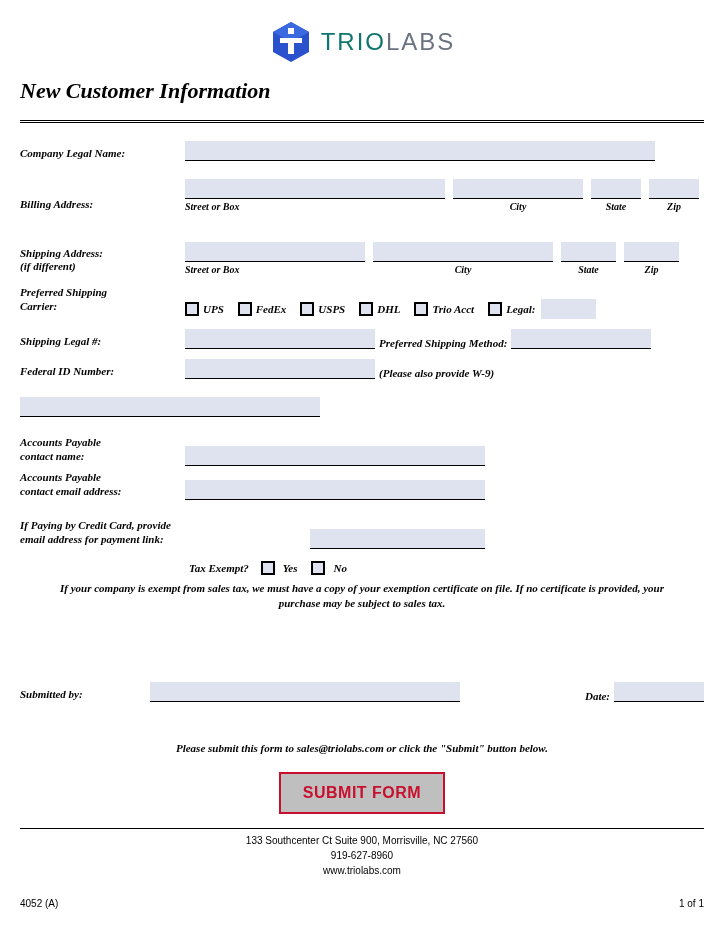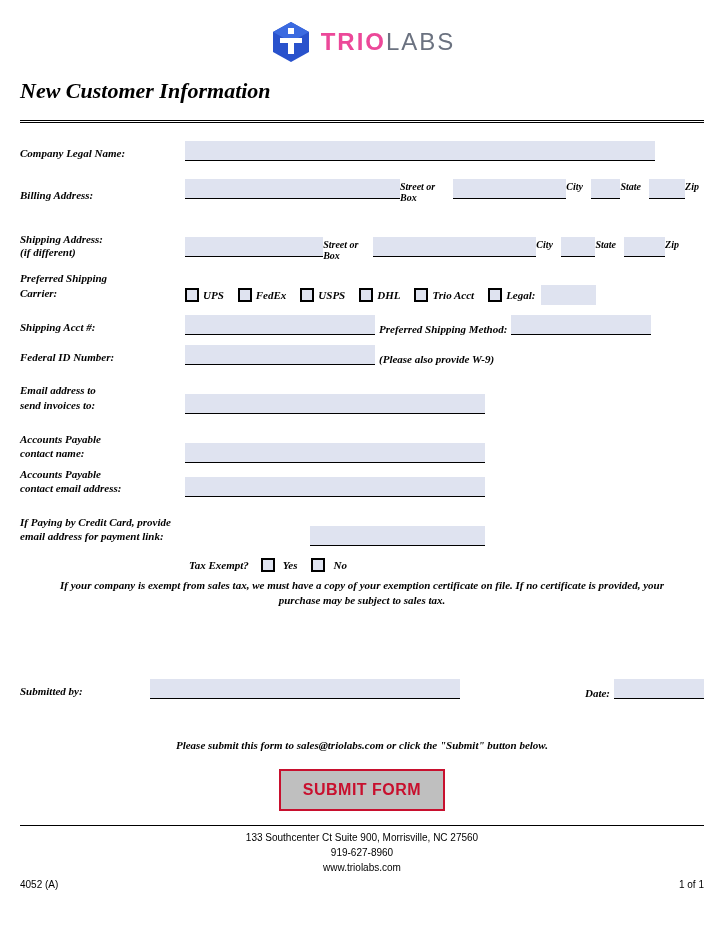--- a/index.html
+++ b/index.html
@@ -1,39 +1,39 @@
 <!DOCTYPE html>
 <html><head>
 <meta charset="utf-8">
 <style>
 * { box-sizing: border-box; margin: 0; padding: 0; }
 body { font-family: Georgia, serif; background: #fff; width: 724px; margin: 0 auto; padding: 10px 20px; font-size: 12px; color: #000; }
 .logo-area { text-align: center; padding: 10px 0; }
 .logo-wrap { display: inline-flex; align-items: center; gap: 8px; }
 .logo-text { font-family: Arial, sans-serif; font-size: 24px; letter-spacing: 2px; font-weight: 300; color: #6b7280; }
-.logo-text .bold { font-weight: 700; color: #ec4899; }
+.logo-text .bold { font-weight: 400; color: #0f766e; }
 .page-title { font-family: Georgia, serif; font-style: italic; font-weight: bold; font-size: 22px; border-bottom: 3px double #000; padding-bottom: 16px; margin-bottom: 18px; }
 .form-row { display: flex; align-items: flex-end; margin-bottom: 4px; }
 .form-label { width: 165px; text-align: left; font-style: italic; font-weight: bold; font-size: 11px; padding-right: 4px; padding-bottom: 2px; flex-shrink: 0; }
 .input-field { background: #dfe3f0; border: none; border-bottom: 1px solid #000; height: 20px; display: inline-block; }
 .sub-label { font-style: italic; font-weight: bold; font-size: 10px; text-align: left; padding-top: 2px; }
 .addr-group { display: flex; gap: 8px; flex: 1; }
-.addr-col { display: flex; }
+.addr-col { display: flex; flex-direction: column; }
 .checkbox { width: 14px; height: 14px; background: #dfe3f0; border: 2px solid #000; display: inline-block; flex-shrink: 0; }
 .carrier-lbl { font-style: italic; font-weight: bold; font-size: 11px; margin-right: 10px; }
 .mid-label { font-style: italic; font-weight: bold; font-size: 11px; padding: 0 4px; }
 .tax-row { display: flex; align-items: center; justify-content: flex-start; margin-left: 165px; gap: 8px; margin-top: 12px; }
 .tax-note { font-style: italic; font-weight: bold; font-size: 11px; text-align: center; margin: 6px 30px 0; line-height: 1.4; }
 .submit-row { display: flex; align-items: flex-end; margin-top: 70px; }
 .submit-instr { font-style: italic; font-weight: bold; font-size: 11px; text-align: center; margin-top: 40px; }
 .submit-btn-wrap { text-align: center; margin-top: 18px; margin-bottom: 14px; }
 .submit-btn { background: #bfbfbf; border: 2px solid #c8102e; color: #c8102e; font-family: Arial, sans-serif; font-weight: bold; font-size: 16px; padding: 10px 22px; cursor: pointer; letter-spacing: 0.5px; }
 .footer-divider { border-top: 1px solid #000; margin-top: 6px; }
 .footer { text-align: center; font-family: Arial, sans-serif; font-size: 10px; line-height: 1.5; margin-top: 4px; }
-.page-foot { display: flex; justify-content: space-between; font-family: Arial, sans-serif; font-size: 10px; margin-top: 4px; }
+.page-foot { display: flex; justify-content: space-between; font-family: Arial, sans-serif; font-size: 10px; margin-top: 20px; }
 .gap-top { margin-top: 18px; }
 .gap-top-sm { margin-top: 10px; }
 </style>
 </head>
 <body>
 
 <div class="logo-area">
   <div class="logo-wrap">
     <svg width="44" height="44" viewBox="0 0 44 44">
       <polygon points="22,2 40,12 40,32 22,42 4,32 4,12" fill="#2952cc"></polygon>
@@ -116,37 +116,33 @@
     <span class="carrier-lbl">DHL</span>
     <span class="checkbox"></span>
     <span class="carrier-lbl">Trio Acct</span>
     <span class="checkbox"></span>
     <span class="carrier-lbl" style="margin-right:2px">Legal:</span>
     <span class="input-field" style="width:55px;border-bottom:none"></span>
   </div>
 </div>
 
 <div class="form-row gap-top-sm">
-  <div class="form-label">Shipping Acct #:</div>
+  <div class="form-label">Shipping Legal #:</div>
   <div class="input-field" style="width:190px"></div>
   <div class="mid-label">Preferred Shipping Method:</div>
   <div class="input-field" style="width:140px"></div>
 </div>
 
 <div class="form-row gap-top-sm">
   <div class="form-label">Federal ID Number:</div>
   <div class="input-field" style="width:190px"></div>
   <div class="mid-label">(Please also provide W-9)</div>
 </div>
 
 <div class="form-row gap-top">
-  <div class="form-label" style="line-height:1.3">
-    <div>Email address to</div>
-    <div>send invoices to:</div>
-  </div>
   <div class="input-field" style="width:300px"></div>
 </div>
 
 <div class="form-row gap-top">
   <div class="form-label" style="line-height:1.3">
     <div>Accounts Payable</div>
     <div>contact name:</div>
   </div>
   <div class="input-field" style="width:300px"></div>
 </div>

